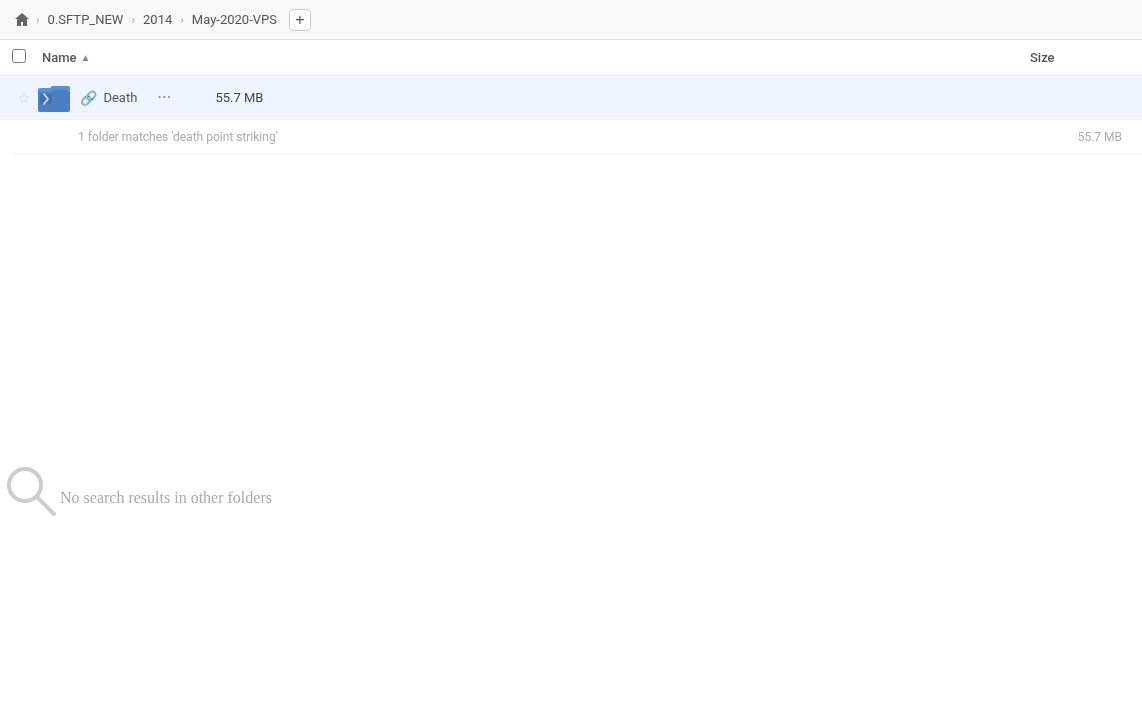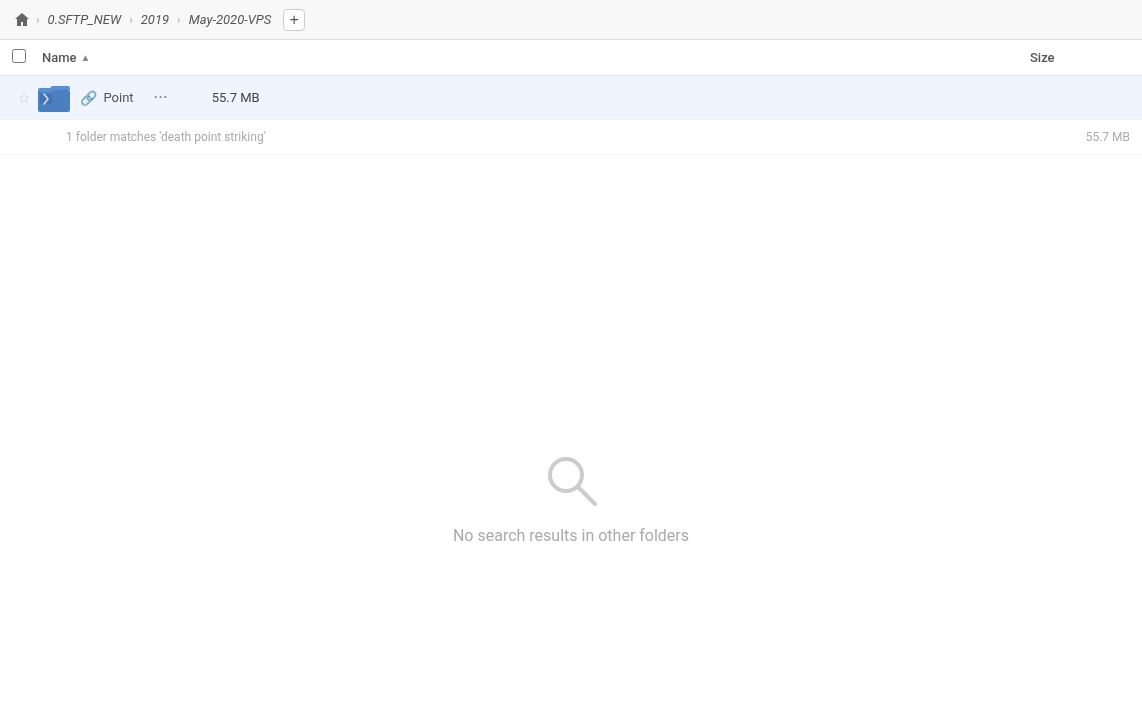--- a/index.html
+++ b/index.html
@@ -48,21 +48,20 @@
       color: #aaa;
       font-size: 12px;
     }
 
     .breadcrumb-item {
       color: #555;
       font-size: 13px;
       cursor: pointer;
       padding: 2px 4px;
       border-radius: 3px;
-      font-style: italic;
     }
 
     .breadcrumb-add {
       width: 22px;
       height: 22px;
       border: 1px solid #ccc;
       border-radius: 4px;
       background: #fff;
       cursor: pointer;
       display: flex;
@@ -176,34 +175,35 @@
       text-align: right;
       font-size: 13px;
       color: #444;
     }
 
     
     .match-info {
       display: flex;
       align-items: center;
       justify-content: space-between;
-      padding: 10px 12px 10px 66px;
+      padding: 10px 20px 10px 66px;
       color: #aaa;
       font-size: 12px;
       border-bottom: 1px solid #f5f5f5;
+      margin-left: 12px;
     }
 
     
     .empty-state {
       display: flex;
-      flex-direction: column;
-      align-items: center;
-      justify-content: center;
+      flex-direction: row;
+      align-items: center;
       flex: 1;
       padding-top: 120px;
+      font-family: Liberation Serif, serif;
     }
 
     .search-icon-large {
       width: 60px;
       height: 60px;
       color: #ccc;
       margin-bottom: 16px;
     }
 
     .empty-text {
@@ -235,21 +235,21 @@
 <div class="top-bar">
   <div class="breadcrumb">
     <div class="home-icon">
       <svg width="16" height="16" viewBox="0 0 16 16" fill="none">
         <path d="M8 1L1 7h2v7h4v-4h2v4h4V7h2L8 1z" fill="#666"></path>
       </svg>
     </div>
     <span class="breadcrumb-sep">›</span>
     <span class="breadcrumb-item">0.SFTP_NEW</span>
     <span class="breadcrumb-sep">›</span>
-    <span class="breadcrumb-item">2019</span>
+    <span class="breadcrumb-item">2014</span>
     <span class="breadcrumb-sep">›</span>
     <span class="breadcrumb-item">May-2020-VPS</span>
     <button class="breadcrumb-add">+</button>
   </div>
 </div>
 
 <div class="column-header">
   <div class="col-checkbox">
     <input type="checkbox" style="">
   </div>
@@ -267,21 +267,21 @@
     <div class="row-icon">
       <svg class="folder-svg" viewBox="0 0 32 28" fill="none" xmlns="http://www.w3.org/2000/svg">
         <rect x="0" y="6" width="32" height="22" rx="2" fill="#4a7fc1"></rect>
         <path d="M0 8h14l2-2h16v-2a2 2 0 0 0-2-2H14l-2 2H2a2 2 0 0 0-2 2v2z" fill="#5a8fd1"></path>
         <rect x="2" y="10" width="12" height="10" rx="1" fill="#3a6aaa" opacity="0.5"></rect>
         <path d="M6 10 L10 15 L6 20" stroke="#fff" stroke-width="1.5" stroke-linecap="round" stroke-linejoin="round" opacity="0.8"></path>
       </svg>
     </div>
     <div class="row-shared">
       <span class="link-icon">🔗</span>
-      <span>Point</span>
+      <span>Death</span>
     </div>
     <div class="row-more">···</div>
     <div class="row-size">55.7 MB</div>
   </div>
 
   <div class="match-info">
     <span>1 folder matches 'death point striking'</span>
     <span>55.7 MB</span>
   </div>
 

